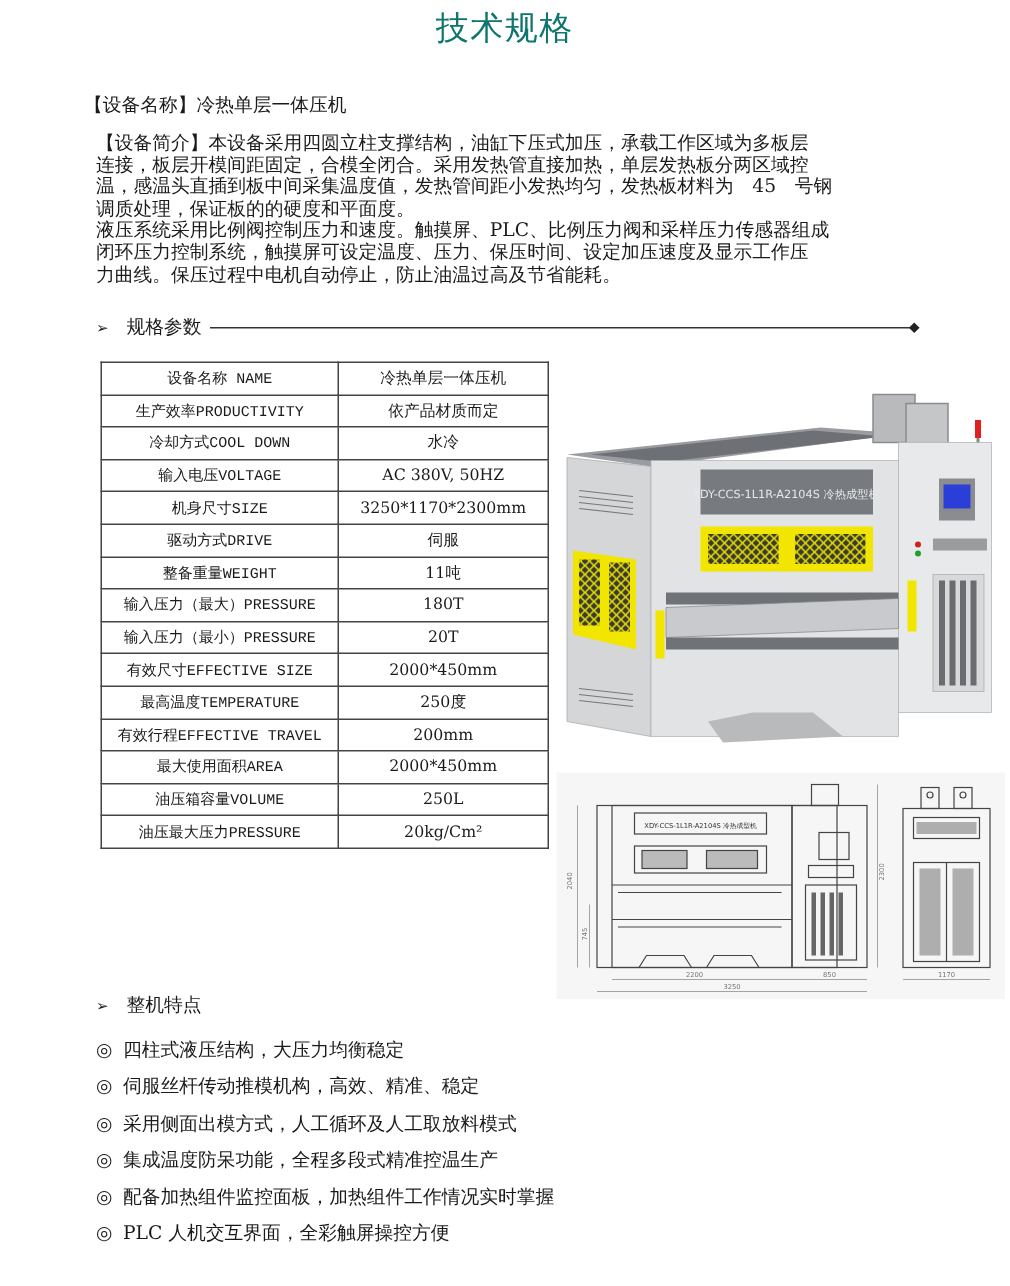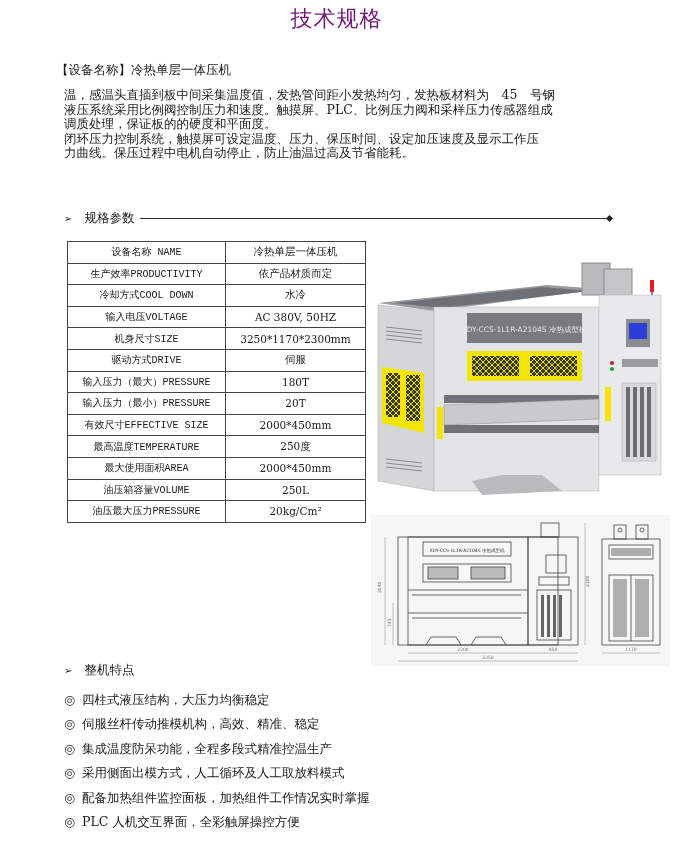--- a/index.html
+++ b/index.html
@@ -1,19 +1,19 @@
 <!DOCTYPE html>
 <html><head>
 <meta charset="utf-8">
 <style>
   html, body { margin:0; padding:0; background:#ffffff; }
   body { width:673px; height:857px; position:relative; overflow:hidden;
          font-family:"DejaVu Serif","Liberation Serif",serif; color:#1a1a1a; }
   .abs { position:absolute; }
-  .title { left:0; width:673px; top:4px; text-align:center; font-size:22px; letter-spacing:1px; color:#701a75; }
+  .title { left:0; width:673px; top:4px; text-align:center; font-size:22px; letter-spacing:1px; color:#0f766e; }
   .name-line { left:56px; top:62px; font-size:12.5px; }
   .para { left:64px; width:540px; font-size:12.5px; line-height:14.6px; }
   .section-head { left:64px; font-size:12.5px; display:flex; align-items:center; }
   .section-head .arrow { font-size:10px; margin-right:12px; color:#222; }
   .rule { position:absolute; height:1px; background:#333; }
   .diamond { position:absolute; width:5px; height:5px; background:#222; transform:rotate(45deg); }
   table.spec { position:absolute; left:67px; top:241px; border-collapse:collapse; font-size:10.5px; }
   table.spec td { border:1px solid #444; height:20.6px; padding:0 3px; white-space:nowrap; }
   table.spec td.k { width:151px; text-align:center; font-family:Liberation Mono, monospace; font-size:10px; }
   table.spec td.v { width:133px; text-align:center; }
@@ -26,23 +26,25 @@
 </head>
 <body>
 
 <div class="abs title">技术规格</div>
 
 <div class="abs name-line">
   <span>【设备名称】</span><span>冷热单层一体压机</span>
 </div>
 
 <div class="abs para" style="top:88px;">
+  <div><span>【设备简介】</span><span>本设备采用四圆立柱支撑结构，油缸下压式加压，承载工作区域为多板层</span></div>
+  <div>连接，板层开模间距固定，合模全闭合。采用发热管直接加热，单层发热板分两区域控</div>
   <div>温，感温头直插到板中间采集温度值，发热管间距小发热均匀，发热板材料为　45　号钢</div>
+  <div>调质处理，保证板的的硬度和平面度。</div>
   <div>液压系统采用比例阀控制压力和速度。触摸屏、PLC、比例压力阀和采样压力传感器组成</div>
-  <div>调质处理，保证板的的硬度和平面度。</div>
   <div>闭环压力控制系统，触摸屏可设定温度、压力、保压时间、设定加压速度及显示工作压</div>
   <div>力曲线。保压过程中电机自动停止，防止油温过高及节省能耗。</div>
 </div>
 
 <div class="abs section-head" style="top:210px;">
   <span class="arrow">➢</span>
   <span>规格参数</span>
 </div>
 <div class="rule" style="left:140px; top:218px; width:470px;"></div>
 <div class="diamond" style="left:607px; top:216px;"></div>
@@ -67,34 +69,42 @@
       </tr>
     <tr>
         <td class="k">机身尺寸SIZE</td>
         <td class="v">3250*1170*2300mm</td>
       </tr>
     <tr>
         <td class="k">驱动方式DRIVE</td>
         <td class="v">伺服</td>
       </tr>
     <tr>
+        <td class="k">整备重量WEIGHT</td>
+        <td class="v">11吨</td>
+      </tr>
+    <tr>
         <td class="k">输入压力（最大）PRESSURE</td>
         <td class="v">180T</td>
       </tr>
     <tr>
         <td class="k">输入压力（最小）PRESSURE</td>
         <td class="v">20T</td>
       </tr>
     <tr>
         <td class="k">有效尺寸EFFECTIVE SIZE</td>
         <td class="v">2000*450mm</td>
       </tr>
     <tr>
         <td class="k">最高温度TEMPERATURE</td>
         <td class="v">250度</td>
+      </tr>
+    <tr>
+        <td class="k">有效行程EFFECTIVE TRAVEL</td>
+        <td class="v">200mm</td>
       </tr>
     <tr>
         <td class="k">最大使用面积AREA</td>
         <td class="v">2000*450mm</td>
       </tr>
     <tr>
         <td class="k">油压箱容量VOLUME</td>
         <td class="v">250L</td>
       </tr>
     <tr>
@@ -242,17 +252,17 @@
 </div>
 
 <div class="abs section-head" style="top:662px;">
   <span class="arrow">➢</span>
   <span>整机特点</span>
 </div>
 
 <div class="abs features">
   <div class="item"><span class="bullet">◎</span><span>四柱式液压结构，大压力均衡稳定</span></div>
   <div class="item"><span class="bullet">◎</span><span>伺服丝杆传动推模机构，高效、精准、稳定</span></div>
+  <div class="item"><span class="bullet">◎</span><span>采用侧面出模方式，人工循环及人工取放料模式</span></div>
   <div class="item"><span class="bullet">◎</span><span>集成温度防呆功能，全程多段式精准控温生产</span></div>
-  <div class="item"><span class="bullet">◎</span><span>采用侧面出模方式，人工循环及人工取放料模式</span></div>
   <div class="item"><span class="bullet">◎</span><span>配备加热组件监控面板，加热组件工作情况实时掌握</span></div>
   <div class="item"><span class="bullet">◎</span><span>PLC 人机交互界面，全彩触屏操控方便</span></div>
 </div>
 
 </body></html>

